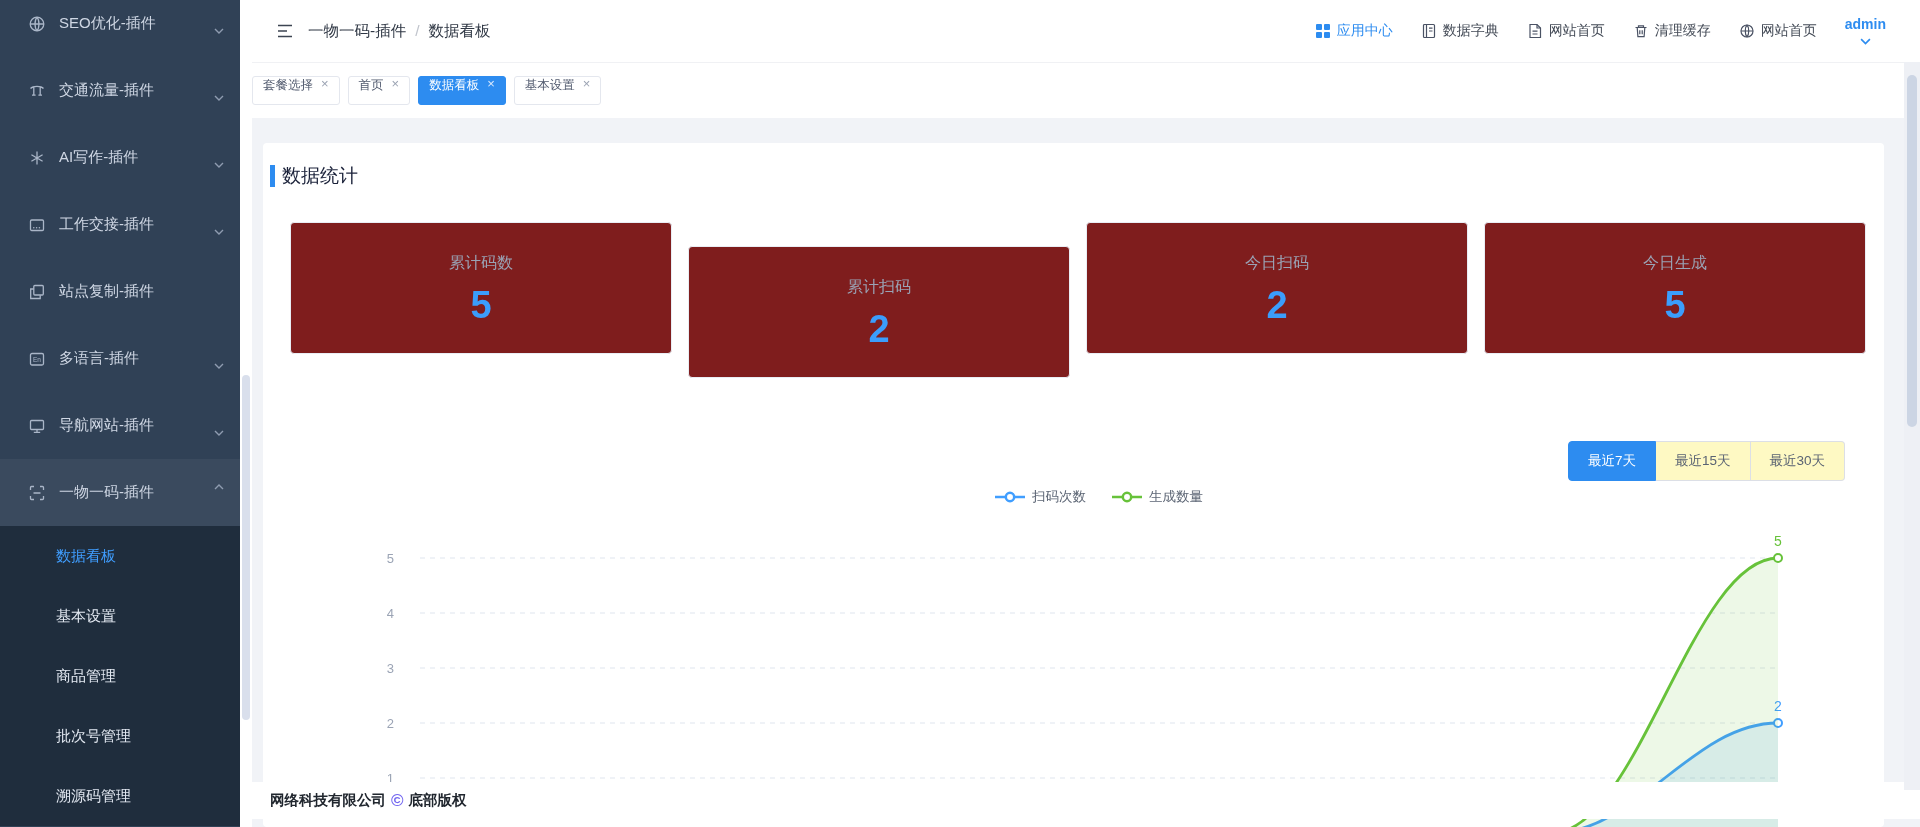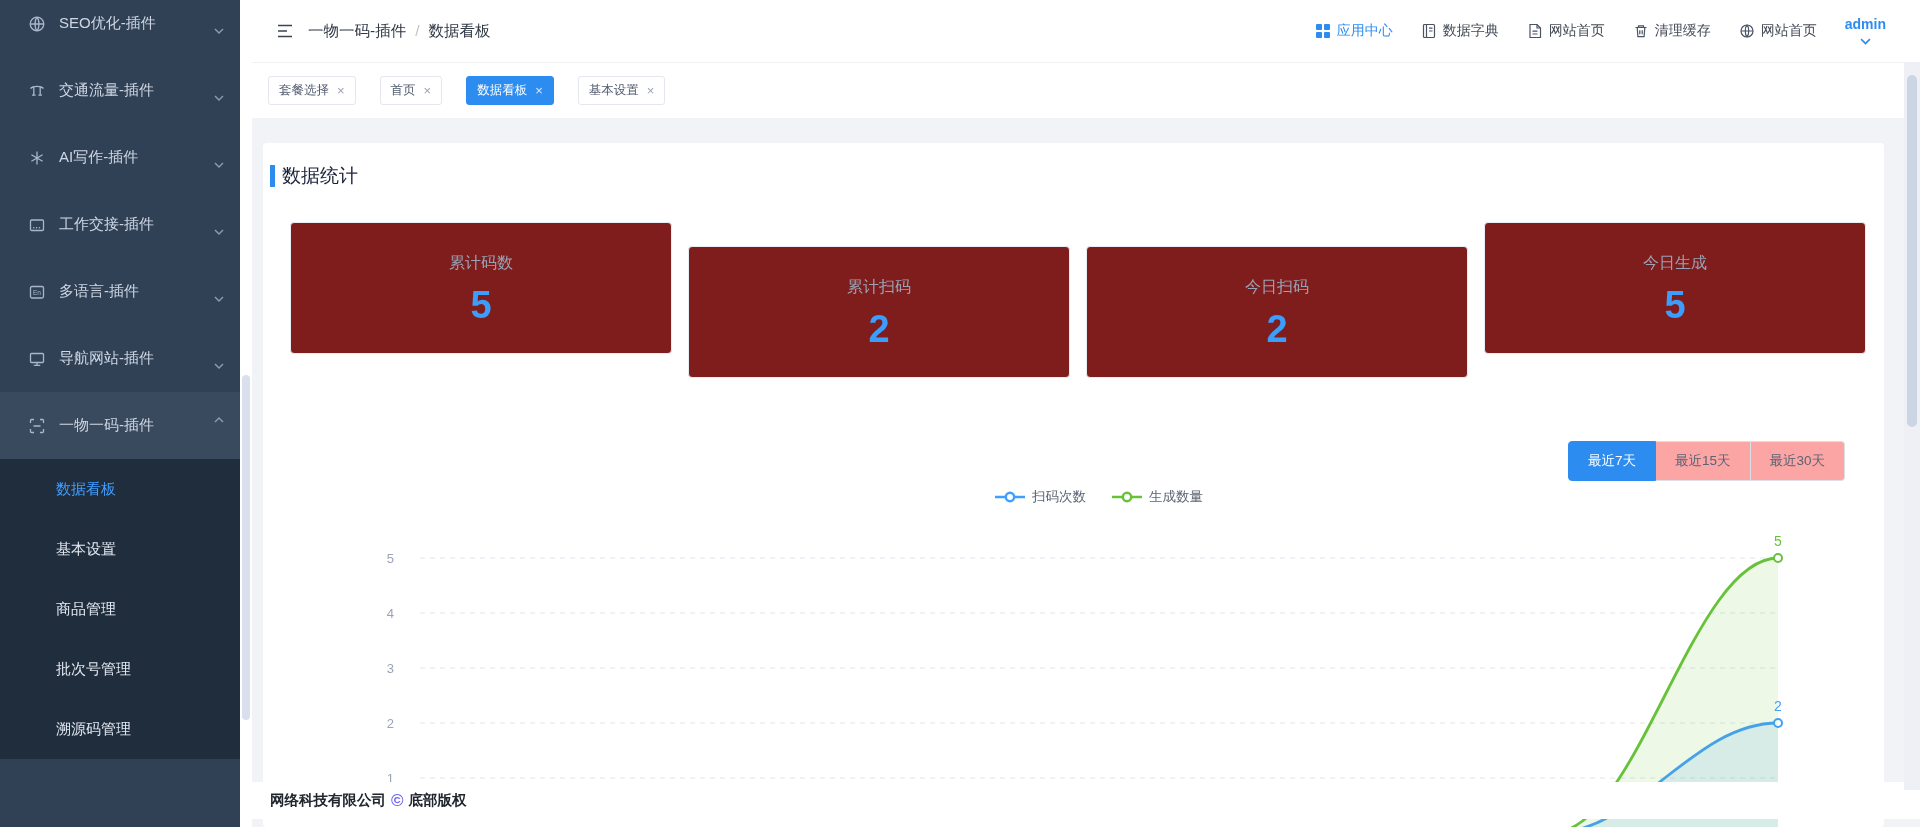--- a/index.html
+++ b/index.html
@@ -29,38 +29,38 @@
   .crumb-sep{color:#c0c4cc;}
   .top-actions{position:absolute;right:34px;top:0;height:62px;display:flex;align-items:center;gap:28px;font-size:14px;color:#434a56;}
   .top-action{display:flex;align-items:center;gap:6px;cursor:pointer;}
   .top-action .ta-icon{width:16px;height:16px;display:inline-flex;color:#4a5264;}
   .top-action.highlight{color:#2d8cf0;align-items:center;}
   .top-action.highlight .ta-icon{color:#2d8cf0;}
   .user-entry{display:flex;align-items:center;gap:6px;color:#2d8cf0;font-weight:bold;cursor:pointer;flex-direction:column;}
 
   
   .tabstrip{position:absolute;left:240px;top:62px;width:1680px;height:56px;background:#fff;display:flex;align-items:center;padding-left:12px;box-sizing:border-box;z-index:14;}
-  .tab{display:flex;align-items:center;gap:8px;height:27px;padding:0 10px;margin-right:8px;background:#fff;border:1px solid #e4e7ee;border-radius:3px;font-size:12.5px;color:#515a6e;cursor:pointer;margin-left:16px;}
+  .tab{display:flex;align-items:flex-start;gap:8px;height:27px;padding:0 10px;margin-right:8px;background:#fff;border:1px solid #e4e7ee;border-radius:3px;font-size:12.5px;color:#515a6e;cursor:pointer;}
   .tab .tab-close{font-size:13px;color:#9aa2b2;cursor:pointer;line-height:1;}
   .tab.active{background:#2d8cf0;border-color:#2d8cf0;color:#fff;}
   .tab.active .tab-close{color:#dbeafd;}
 
   
   .panel{position:absolute;left:263px;top:143px;width:1621px;height:684px;background:#fff;border-radius:4px;z-index:1;}
   .section-title{position:absolute;left:270px;top:163px;display:flex;align-items:center;z-index:4;}
   .title-bar{width:5px;height:22px;background:#2d8cf0;margin-right:7px;}
   .title-text{font-size:19px;font-weight:normal;color:#192038;}
 
   .stat-card{position:absolute;top:222px;width:382px;height:132px;background:#7f1d1d;border:1px solid #e9edf4;border-radius:4px;box-sizing:border-box;z-index:4;
              display:flex;flex-direction:column;align-items:center;justify-content:center;gap:12px;}
   .stat-label{font-size:16px;color:#9aa3b5;}
   .stat-value{font-size:38px;font-weight:bold;color:#3b9dfc;line-height:1;}
 
   .range-group{position:absolute;left:1540px;top:441px;display:flex;z-index:5;margin-left:28px;}
-  .range-btn{height:38px;padding:0 19px;display:flex;align-items:center;background:#fca5a5;border:1px solid #dcdfe6;border-left-width:0;
+  .range-btn{height:38px;padding:0 19px;display:flex;align-items:center;background:#fef9c3;border:1px solid #dcdfe6;border-left-width:0;
              font-size:13.5px;color:#5a6373;cursor:pointer;}
   .range-btn:first-child{border-left-width:1px;border-radius:4px 0 0 4px;}
   .range-btn:last-child{border-radius:0 4px 4px 0;}
   .range-btn.active{background:#2d8cf0;border-color:#2d8cf0;color:#fff;}
 
   .legend{position:absolute;left:420px;top:488px;width:1358px;display:flex;justify-content:center;gap:26px;z-index:5;}
   .legend-item{display:flex;align-items:center;gap:7px;font-size:13.5px;color:#5d6675;cursor:pointer;}
 
   #chart-svg{position:absolute;left:0;top:0;z-index:3;pointer-events:none;}
 
@@ -126,20 +126,29 @@
               <circle cx="8.6" cy="11.8" r="0.8" fill="currentColor" stroke="none"></circle>
               <circle cx="11.4" cy="11.8" r="0.8" fill="currentColor" stroke="none"></circle>
             </svg>
         </span>
         <span class="mi-label">工作交接-插件</span>
         <span class="mi-chevron"><svg viewBox="0 0 10 7" fill="none" stroke="currentColor" stroke-width="1.4">
               <path d="M1 1l4 4 4-4"></path>
             </svg></span>
       </div>
 
+      <div class="menu-item">
+        <span class="mi-icon">
+          <svg viewBox="0 0 18 18" fill="none" stroke="currentColor" stroke-width="1.3">
+              <rect x="5.8" y="2.5" width="9.5" height="9.5" rx="1"></rect>
+              <path d="M5.8 6H2.7v9.5h9.5v-3.2"></path>
+            </svg>
+        </span>
+        <span class="mi-label">站点复制-插件</span>
+      </div>
 
       <div class="menu-item">
         <span class="mi-icon">
           <svg viewBox="0 0 18 18" fill="none" stroke="currentColor" stroke-width="1.3">
               <rect x="2.5" y="3.5" width="13" height="11.5" rx="1.5"></rect>
               <text x="9" y="11.6" text-anchor="middle" font-size="6.5" fill="currentColor" stroke="none">En</text>
             </svg>
         </span>
         <span class="mi-label">多语言-插件</span>
         <span class="mi-chevron"><svg viewBox="0 0 10 7" fill="none" stroke="currentColor" stroke-width="1.4">
@@ -293,21 +302,21 @@
   </div>
 
   <div class="stat-card" style="left:290px;">
     <div class="stat-label">累计码数</div>
     <div class="stat-value">5</div>
   </div>
   <div class="stat-card" style="left:688px;margin-top:24px;">
     <div class="stat-label">累计扫码</div>
     <div class="stat-value">2</div>
   </div>
-  <div class="stat-card" style="left:1086px;margin-top:24px;">
+  <div class="stat-card" style="left:1086px;">
     <div class="stat-label">今日扫码</div>
     <div class="stat-value">2</div>
   </div>
   <div class="stat-card" style="left:1484px;">
     <div class="stat-label">今日生成</div>
     <div class="stat-value">5</div>
   </div>
 
   <div class="range-group">
     <span class="range-btn active">最近7天</span>

